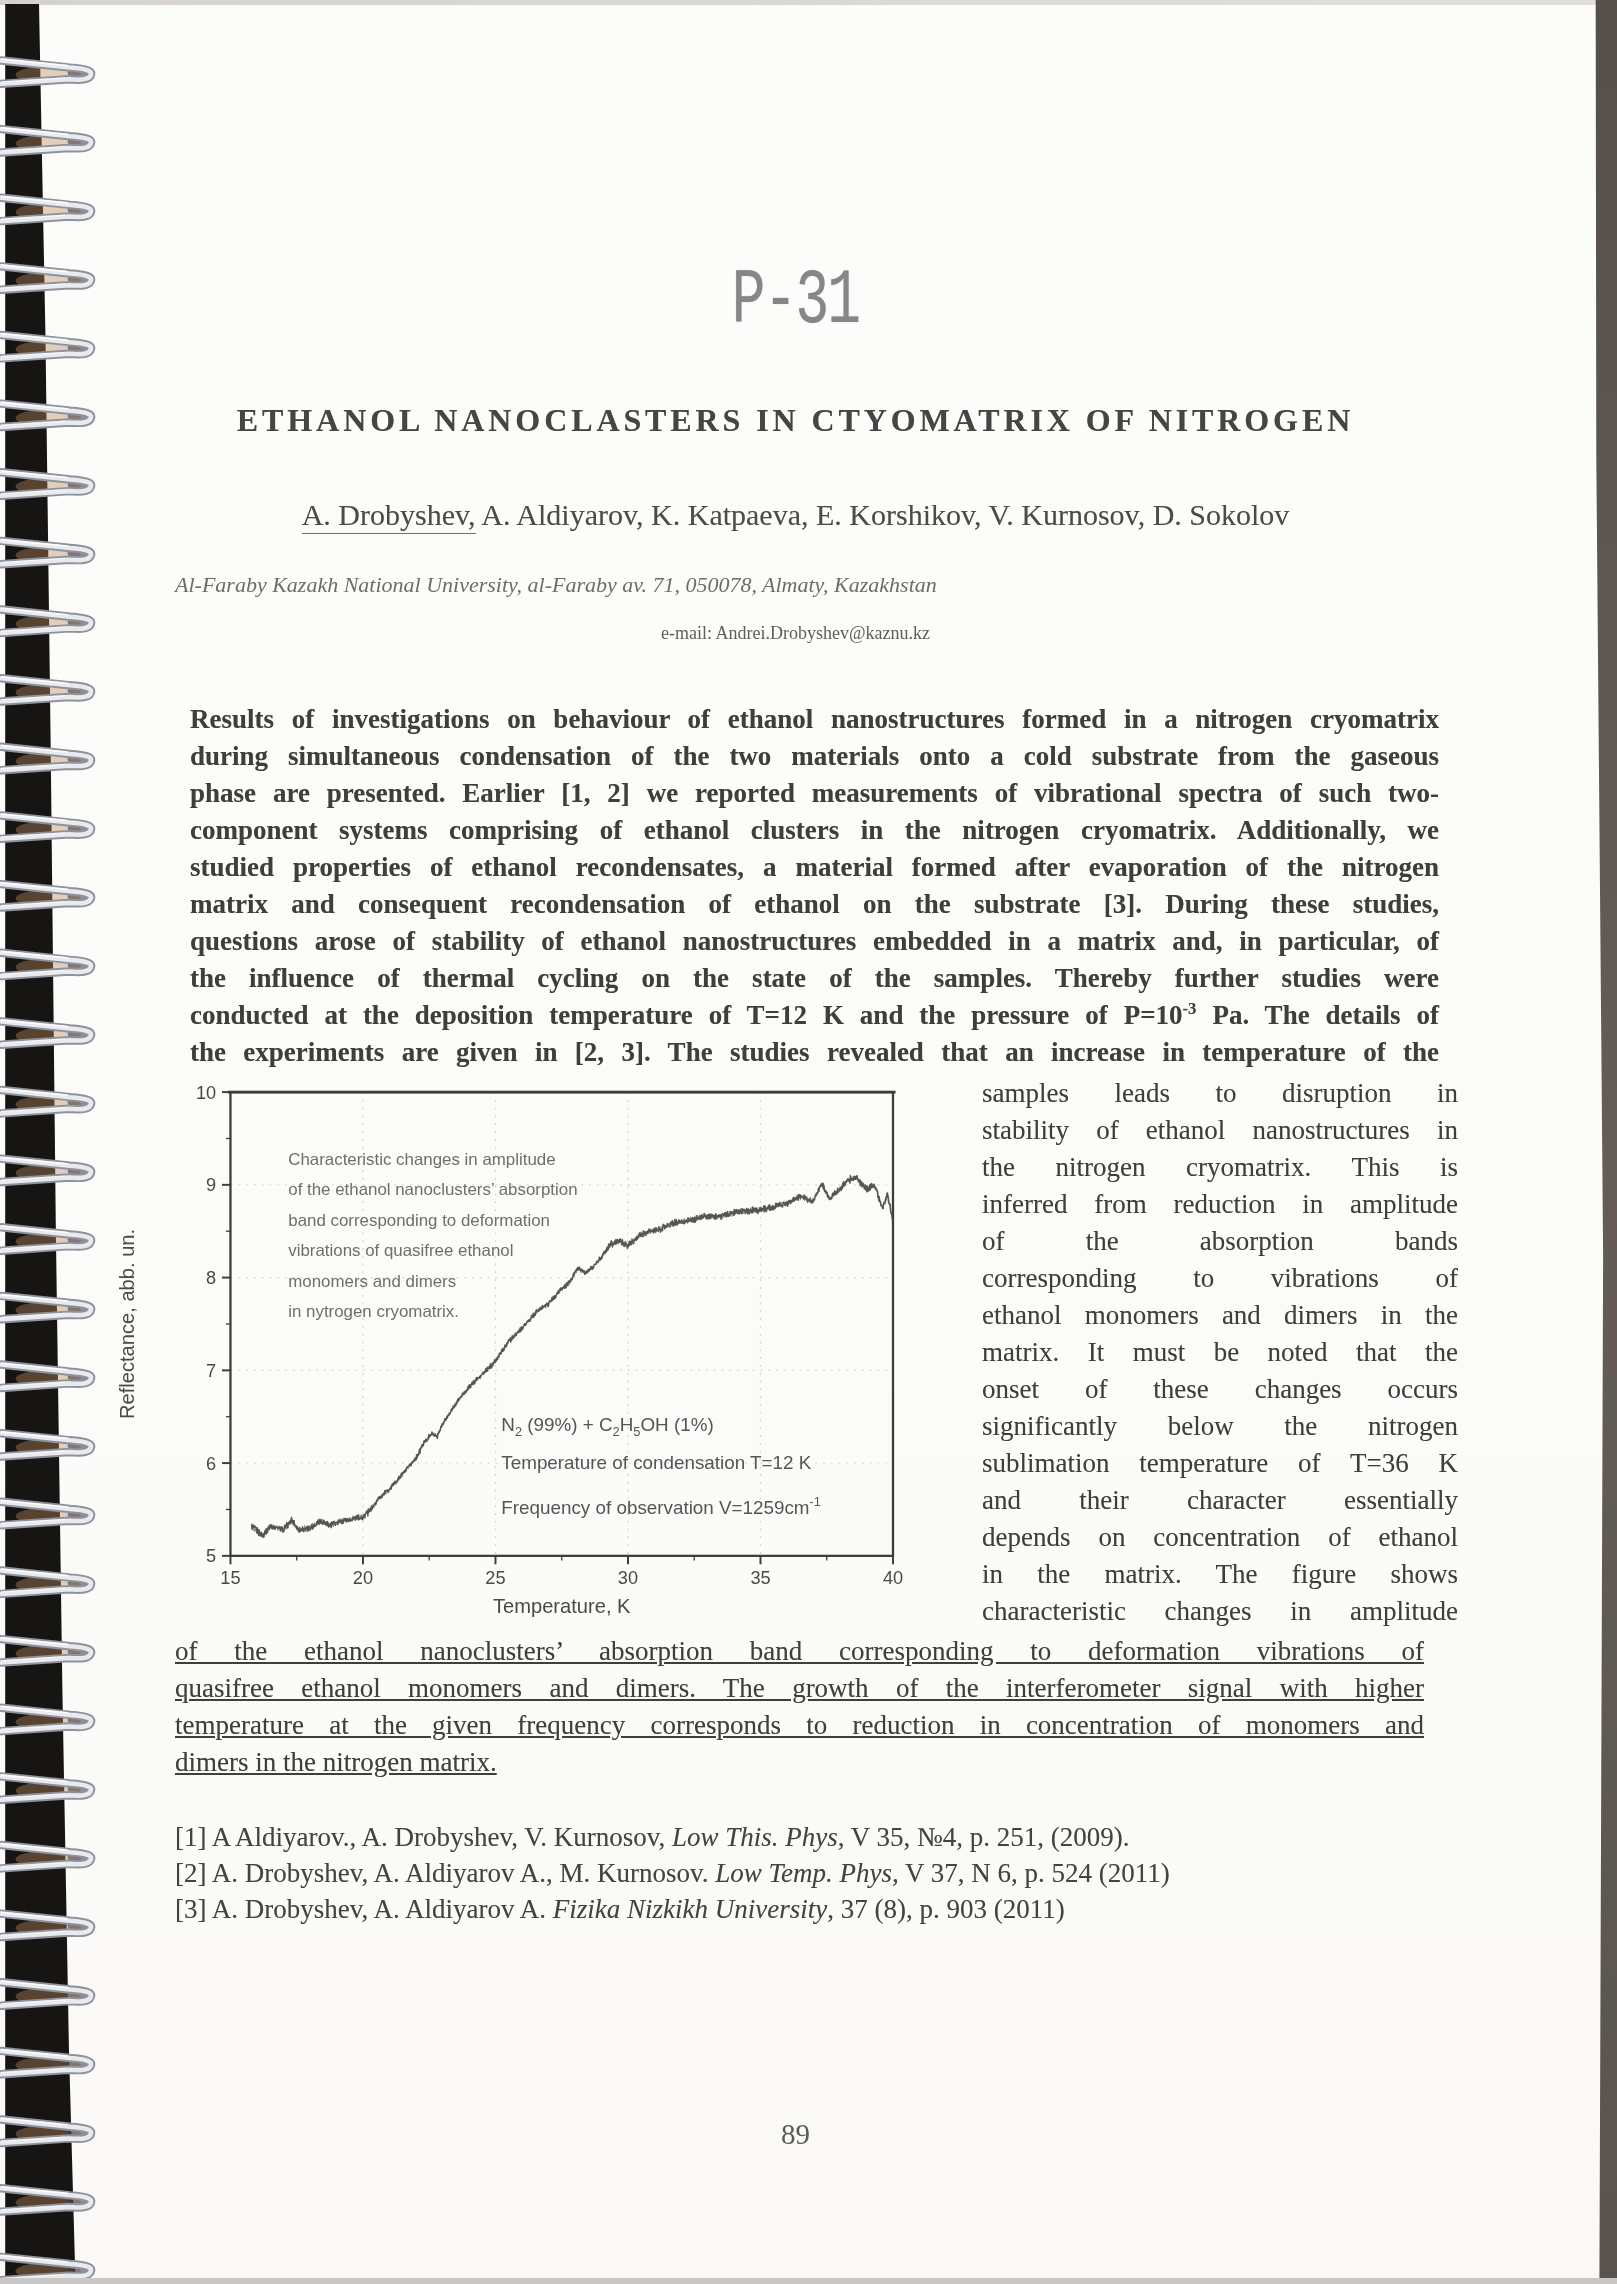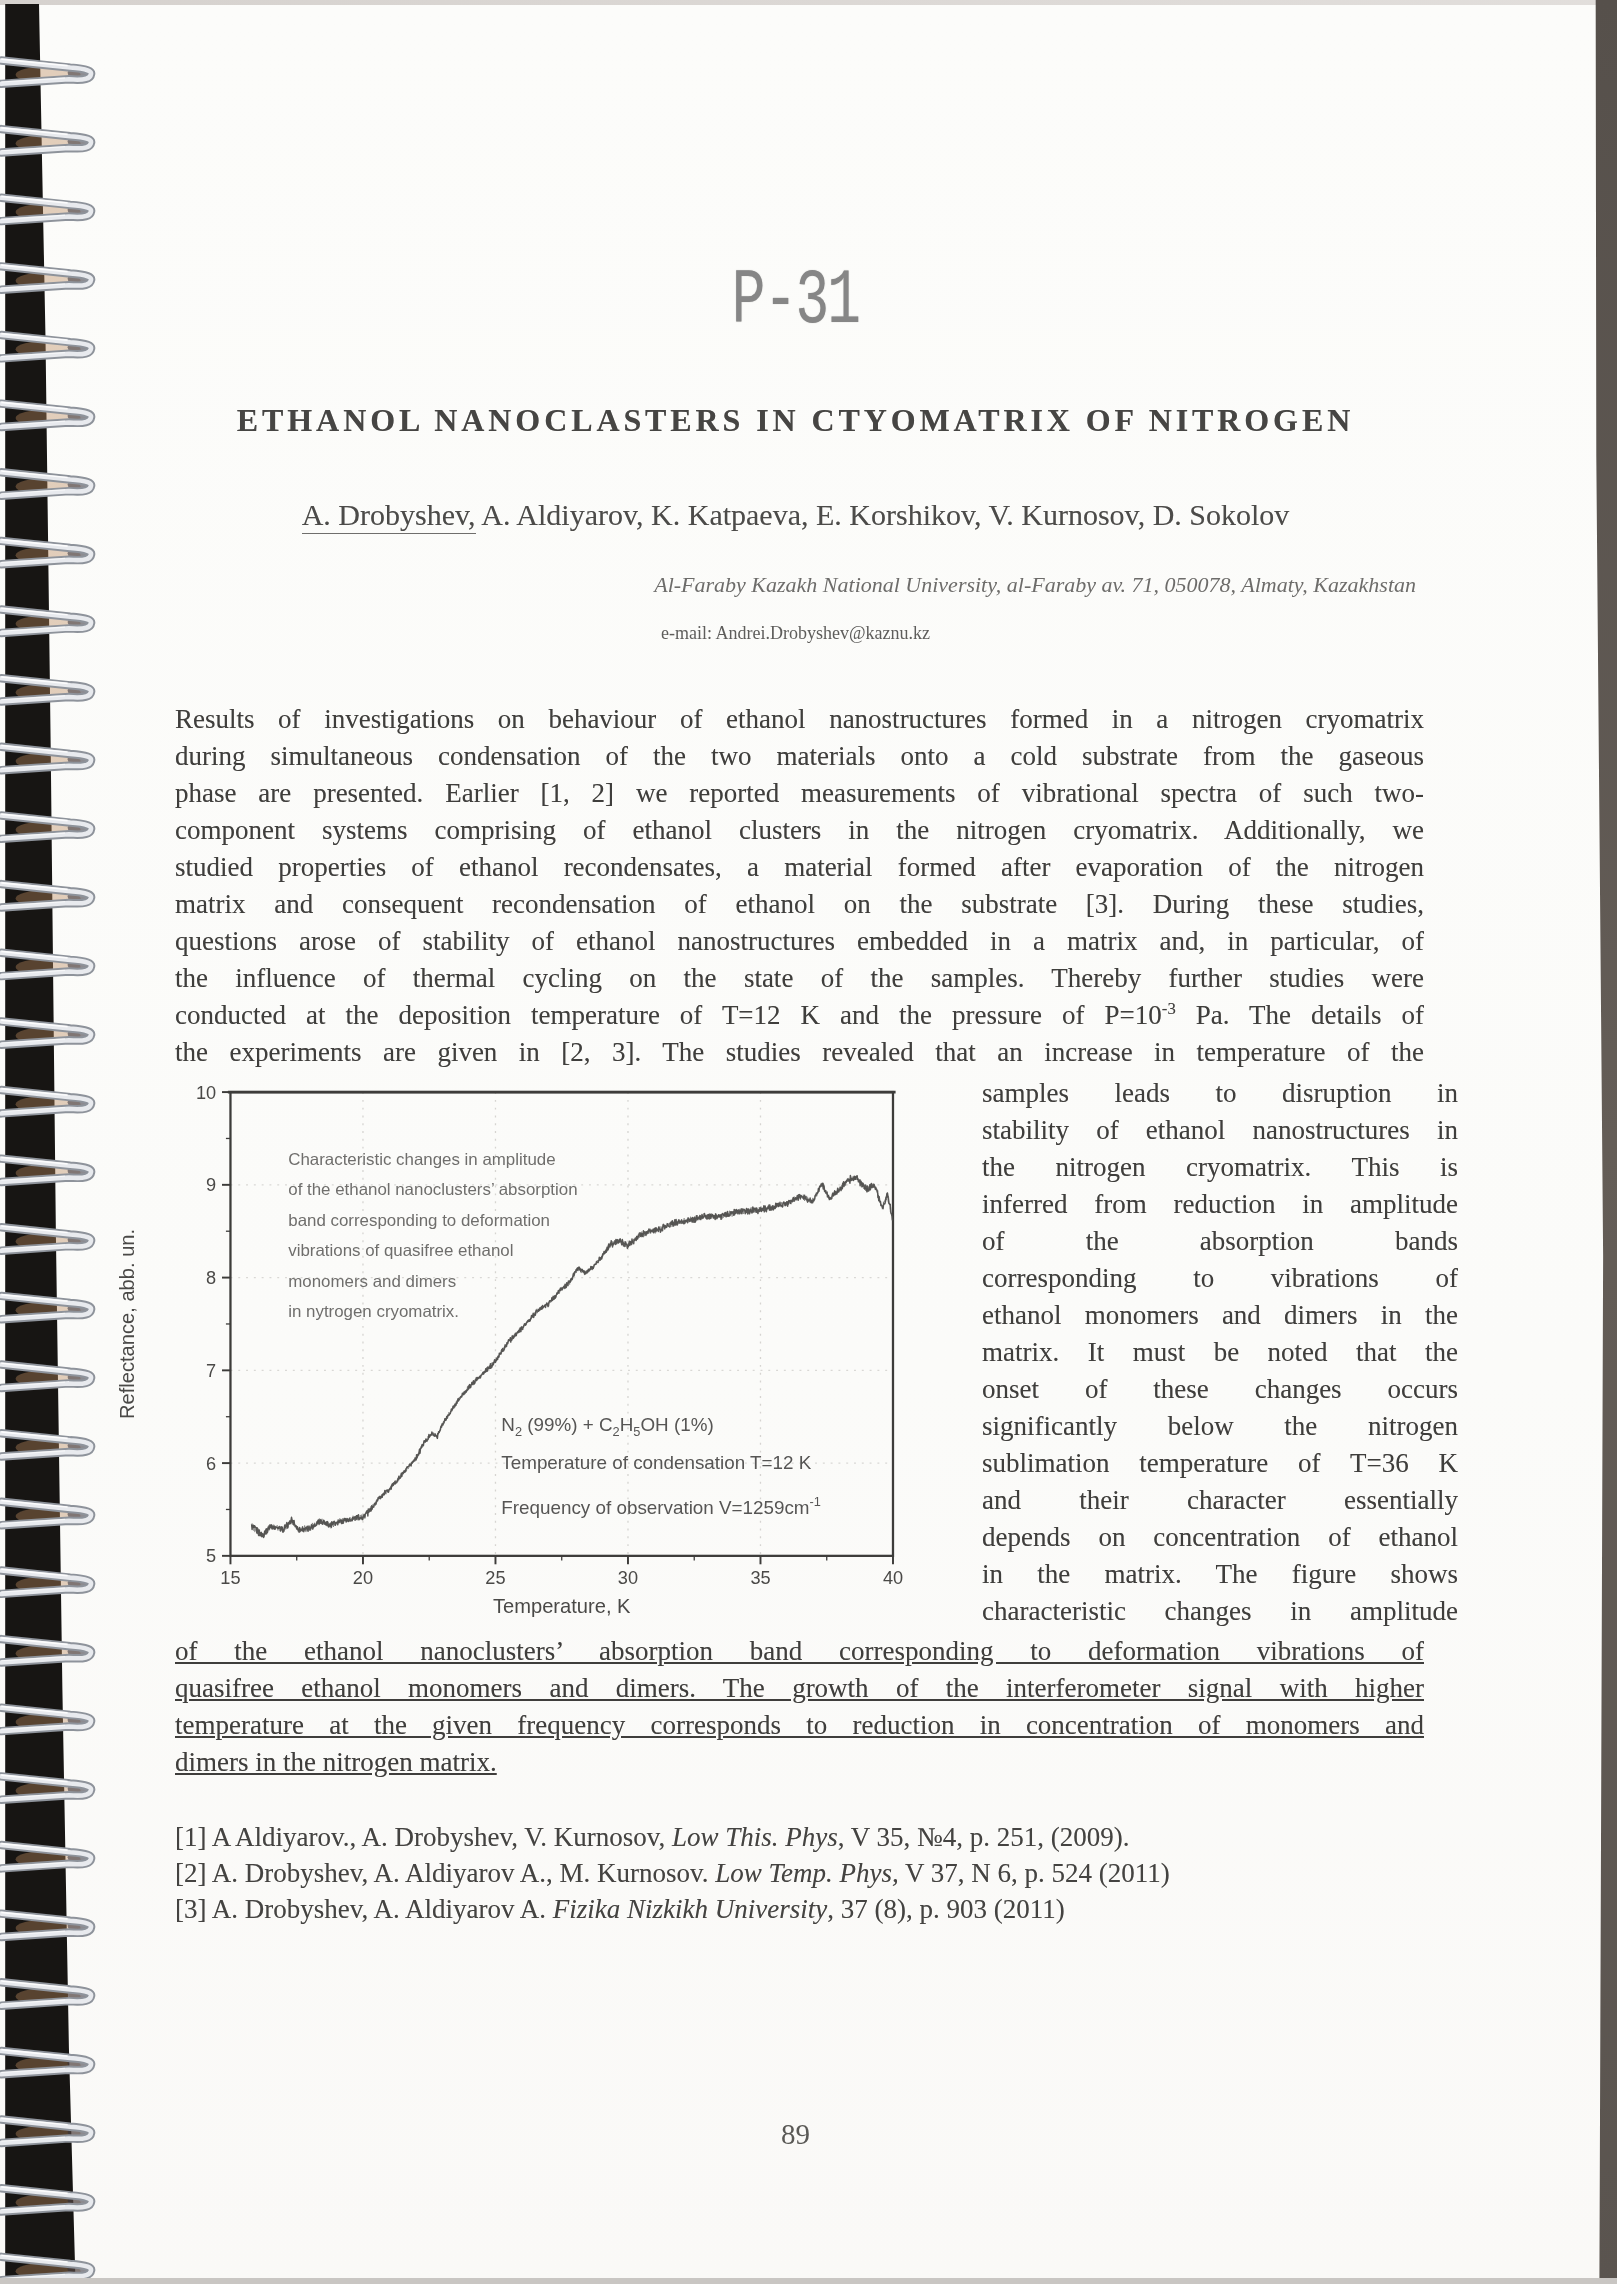--- a/index.html
+++ b/index.html
@@ -23,23 +23,23 @@
     font-size:78px;color:#868686;letter-spacing:-2.6px;transform:scaleX(.72);transform-origin:50% 0;
     text-shadow:0 0 1.3px rgba(120,120,120,.5);
   }
   .title{
     position:absolute;top:402px;left:175px;width:1241px;margin:0;text-align:center;
     font-size:32px;font-weight:bold;letter-spacing:3.9px;color:#464543;
     text-shadow:0 0 0.6px rgba(70,70,70,.4);
   }
   .authors{position:absolute;top:498px;left:175px;width:1241px;text-align:center;font-size:30px;color:#4c4b49;text-shadow:0 0 0.6px rgba(80,80,80,.3);}
   .authors .u{border-bottom:1.9px solid #6f6e6c;padding-bottom:1.9px;}
-  .affil{position:absolute;top:572px;left:175px;width:1241px;text-align:right;font-style:italic;font-size:22px;color:#6d6c6a;}
+  .affil{position:absolute;top:572px;left:175px;width:1241px;text-align:left;font-style:italic;font-size:22px;color:#6d6c6a;}
   .email{position:absolute;top:623px;left:175px;width:1241px;text-align:center;font-size:18px;color:#5e5d5b;}
-  .para1{position:absolute;top:701px;left:175px;width:1249px;}
+  .para1{position:absolute;top:701px;left:190px;width:1249px;font-weight:bold;}
   .rcol{position:absolute;top:1075px;left:944px;width:476px;margin-left:38px;}
   .para2{position:absolute;top:1633px;left:175px;width:1249px;text-decoration:underline;}
   .tline{
     font-size:27px;line-height:37px;white-space:nowrap;
     text-align:justify;text-align-last:justify;
     text-shadow:0 0 0.6px rgba(75,73,70,.35);
     white-space:normal;
   }
   .tline.lastline{text-align-last:left;}
   .tline sup{font-size:62%;vertical-align:super;line-height:0;}

